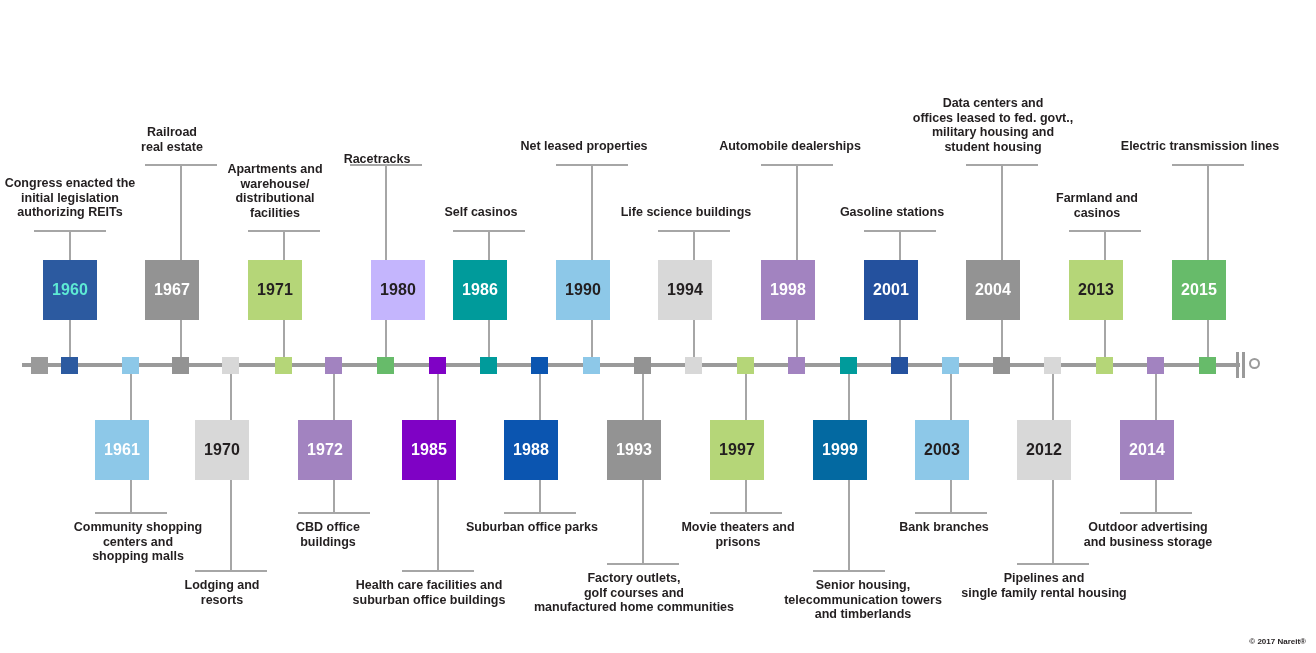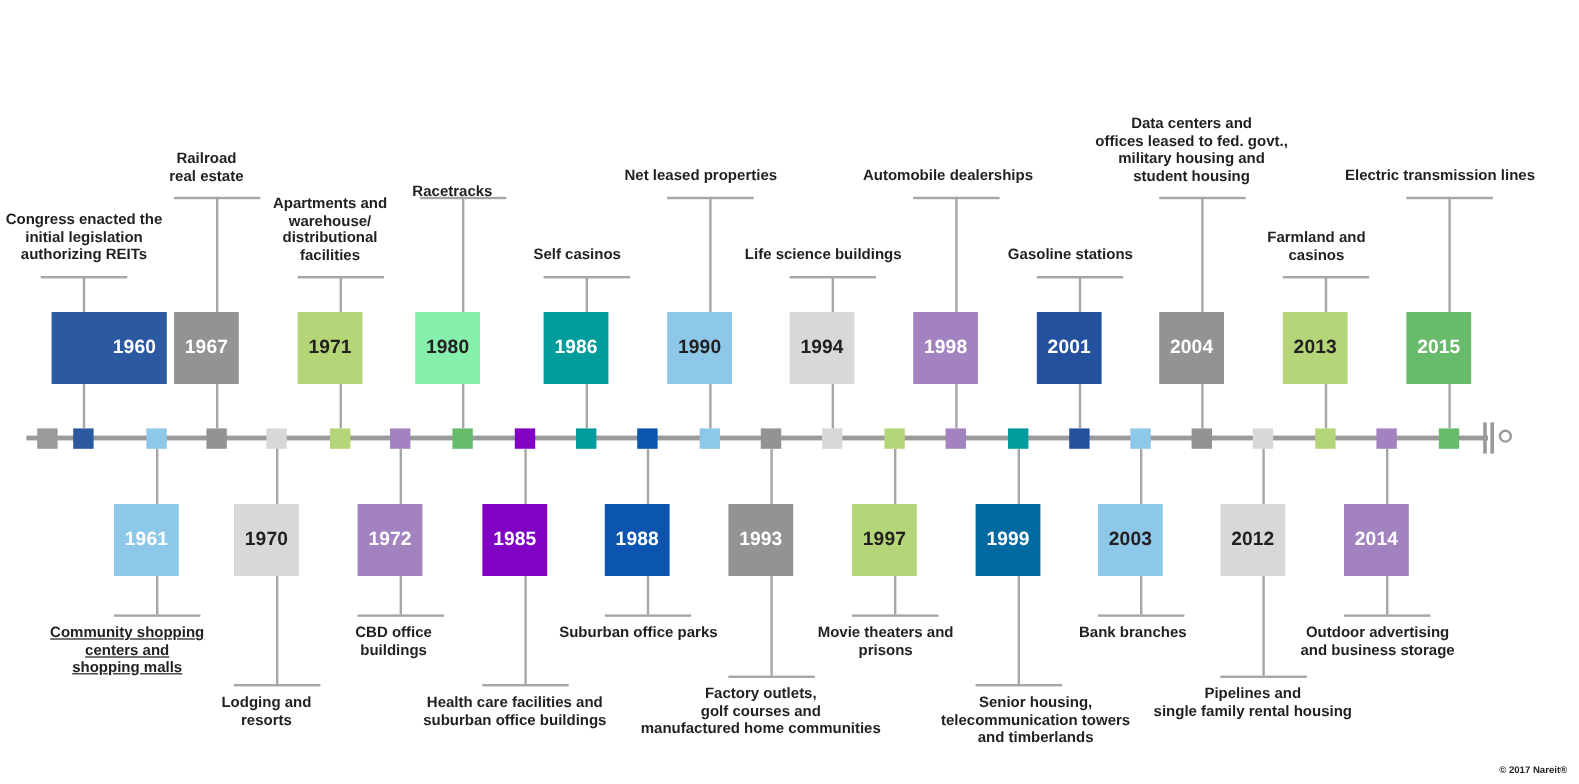--- a/index.html
+++ b/index.html
@@ -138,32 +138,32 @@
 
   <div id="axis-line"></div>
   <div id="axis-start-square"></div>
   <div class="axis-end-bar" id="axis-end-bar-1"></div>
   <div class="axis-end-bar" id="axis-end-bar-2"></div>
   <div id="axis-end-circle"></div>
 
   <div id="events-layer">
       <div class="axis-marker" style="left: 61px; background: rgb(44, 90, 160);"></div>
       <div class="connector" style="left: 68.5px; top: 320px; height: 37px;"></div>
-      <div class="year-box top" style="left: 43px; background: rgb(44, 90, 160); color: #ffffff; padding-left: 42px;">1960</div>
+      <div class="year-box top" style="left: 43px; background: rgb(44, 90, 160); color: #5eead4;">1960</div>
       <div class="connector" style="left: 68.5px; top: 230px; height: 30px;"></div>
       <div class="cap" style="left: 33.5px; width: 72px; top: 230px;"></div>
       <div class="event-label" style="left: -65px; width: 270px; top: 176px;">Congress enacted the
 initial legislation
 authorizing REITs</div>
       <div class="axis-marker" style="left: 122px; background: rgb(141, 200, 232);"></div>
       <div class="connector" style="left: 129.5px; top: 374px; height: 46px;"></div>
       <div class="year-box bottom" style="left: 95px; background: rgb(141, 200, 232); color: rgb(255, 255, 255);">1961</div>
       <div class="connector" style="left: 129.5px; top: 480px; height: 32px;"></div>
       <div class="cap" style="left: 94.5px; width: 72px; top: 512px;"></div>
-      <div class="event-label" style="left: 4px; width: 204px; top: 520px; text-decoration: underline;">Community shopping
+      <div class="event-label" style="left: 36px; width: 204px; top: 520px;">Community shopping
 centers and
 shopping malls</div>
       <div class="axis-marker" style="left: 172px; background: rgb(147, 147, 147);"></div>
       <div class="connector" style="left: 179.5px; top: 320px; height: 37px;"></div>
       <div class="year-box top" style="left: 145px; background: rgb(147, 147, 147); color: rgb(255, 255, 255);">1967</div>
       <div class="connector" style="left: 179.5px; top: 164px; height: 96px;"></div>
       <div class="cap" style="left: 144.5px; width: 72px; top: 164px;"></div>
       <div class="event-label" style="left: 82px; width: 180px; top: 125px;">Railroad
 real estate</div>
       <div class="axis-marker" style="left: 222px; background: rgb(216, 216, 216);"></div>
@@ -184,21 +184,21 @@
 facilities</div>
       <div class="axis-marker" style="left: 325px; background: rgb(162, 131, 192);"></div>
       <div class="connector" style="left: 332.5px; top: 374px; height: 46px;"></div>
       <div class="year-box bottom" style="left: 298px; background: rgb(162, 131, 192); color: rgb(255, 255, 255);">1972</div>
       <div class="connector" style="left: 332.5px; top: 480px; height: 32px;"></div>
       <div class="cap" style="left: 297.5px; width: 72px; top: 512px;"></div>
       <div class="event-label" style="left: 245px; width: 166px; top: 520px;">CBD office
 buildings</div>
       <div class="axis-marker" style="left: 377px; background: rgb(103, 187, 106);"></div>
       <div class="connector" style="left: 384.5px; top: 320px; height: 37px;"></div>
-      <div class="year-box top" style="left: 346px; background: #86efac; color: rgb(35, 31, 32);">1980</div>
+      <div class="year-box top" style="left: 371px; background: #c4b5fd; color: rgb(35, 31, 32);">1980</div>
       <div class="connector" style="left: 384.5px; top: 164px; height: 96px;"></div>
       <div class="cap" style="left: 349.5px; width: 72px; top: 164px;"></div>
       <div class="event-label" style="left: 292px; width: 170px; top: 152px;">Racetracks</div>
       <div class="axis-marker" style="left: 429px; background: rgb(127, 2, 197);"></div>
       <div class="connector" style="left: 436.5px; top: 374px; height: 46px;"></div>
       <div class="year-box bottom" style="left: 402px; background: rgb(127, 2, 197); color: rgb(255, 255, 255);">1985</div>
       <div class="connector" style="left: 436.5px; top: 480px; height: 90px;"></div>
       <div class="cap" style="left: 401.5px; width: 72px; top: 570px;"></div>
       <div class="event-label" style="left: 312px; width: 234px; top: 578px;">Health care facilities and
 suburban office buildings</div>

